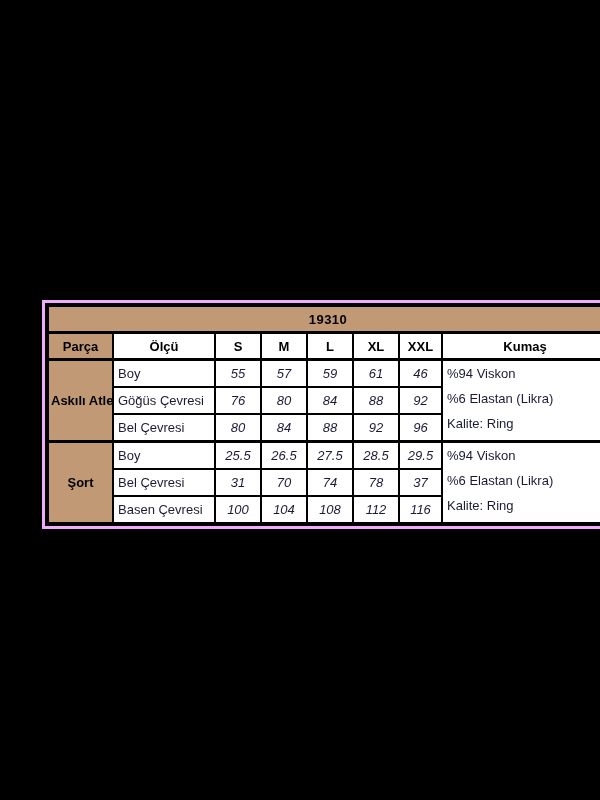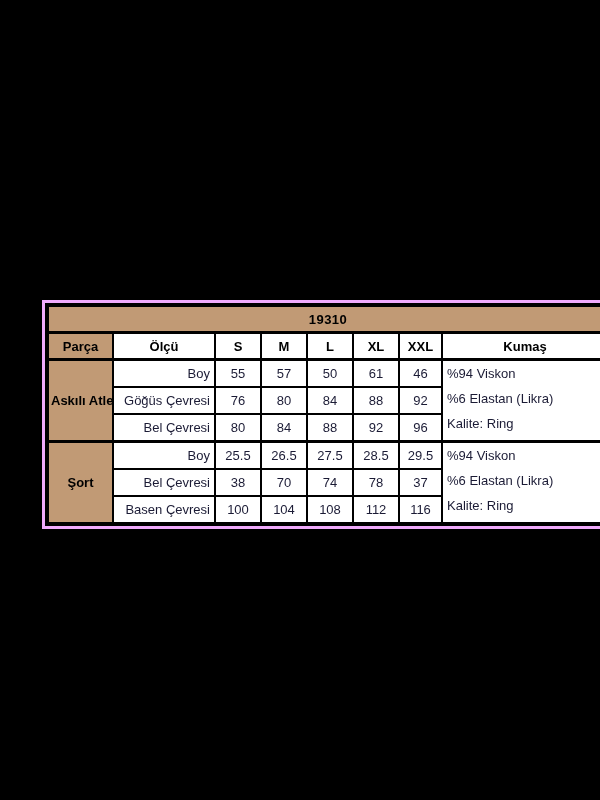--- a/index.html
+++ b/index.html
@@ -67,24 +67,25 @@
     background: #c19a75;
   }
   td.section-cell {
     background: #c19a75;
     color: #000000;
     font-weight: bold;
     text-align: center;
     padding: 0 2px;
   }
   td.measure-cell {
-    text-align: right;
+    text-align: left;
   }
   td.value-cell {
     text-align: center;
+    font-style: italic;
   }
   td.fabric-cell {
     text-align: left;
     vertical-align: middle;
     padding: 0 0 4px 4px;
   }
   .fabric-line {
     height: 25px;
     display: flex;
     align-items: center;
@@ -123,21 +124,21 @@
       <th>XL</th>
       <th>XXL</th>
       <th>Kumaş</th>
     </tr>
 
     <tr class="section-start">
       <td class="section-cell" rowspan="3">Askılı Atlet</td>
       <td class="measure-cell">Boy</td>
       <td class="value-cell">55</td>
       <td class="value-cell">57</td>
-      <td class="value-cell">50</td>
+      <td class="value-cell">59</td>
       <td class="value-cell">61</td>
       <td class="value-cell">46</td>
       <td class="fabric-cell" rowspan="3">
         <div class="fabric-line">%94 Viskon</div>
         <div class="fabric-line">%6 Elastan (Likra)</div>
         <div class="fabric-line">Kalite: Ring</div>
       </td>
     </tr>
     <tr>
       <td class="measure-cell">Göğüs Çevresi</td>
@@ -165,21 +166,21 @@
       <td class="value-cell">28.5</td>
       <td class="value-cell">29.5</td>
       <td class="fabric-cell" rowspan="3">
         <div class="fabric-line">%94 Viskon</div>
         <div class="fabric-line">%6 Elastan (Likra)</div>
         <div class="fabric-line">Kalite: Ring</div>
       </td>
     </tr>
     <tr>
       <td class="measure-cell">Bel Çevresi</td>
-      <td class="value-cell">38</td>
+      <td class="value-cell">31</td>
       <td class="value-cell">70</td>
       <td class="value-cell">74</td>
       <td class="value-cell">78</td>
       <td class="value-cell">37</td>
     </tr>
     <tr>
       <td class="measure-cell">Basen Çevresi</td>
       <td class="value-cell">100</td>
       <td class="value-cell">104</td>
       <td class="value-cell">108</td>

